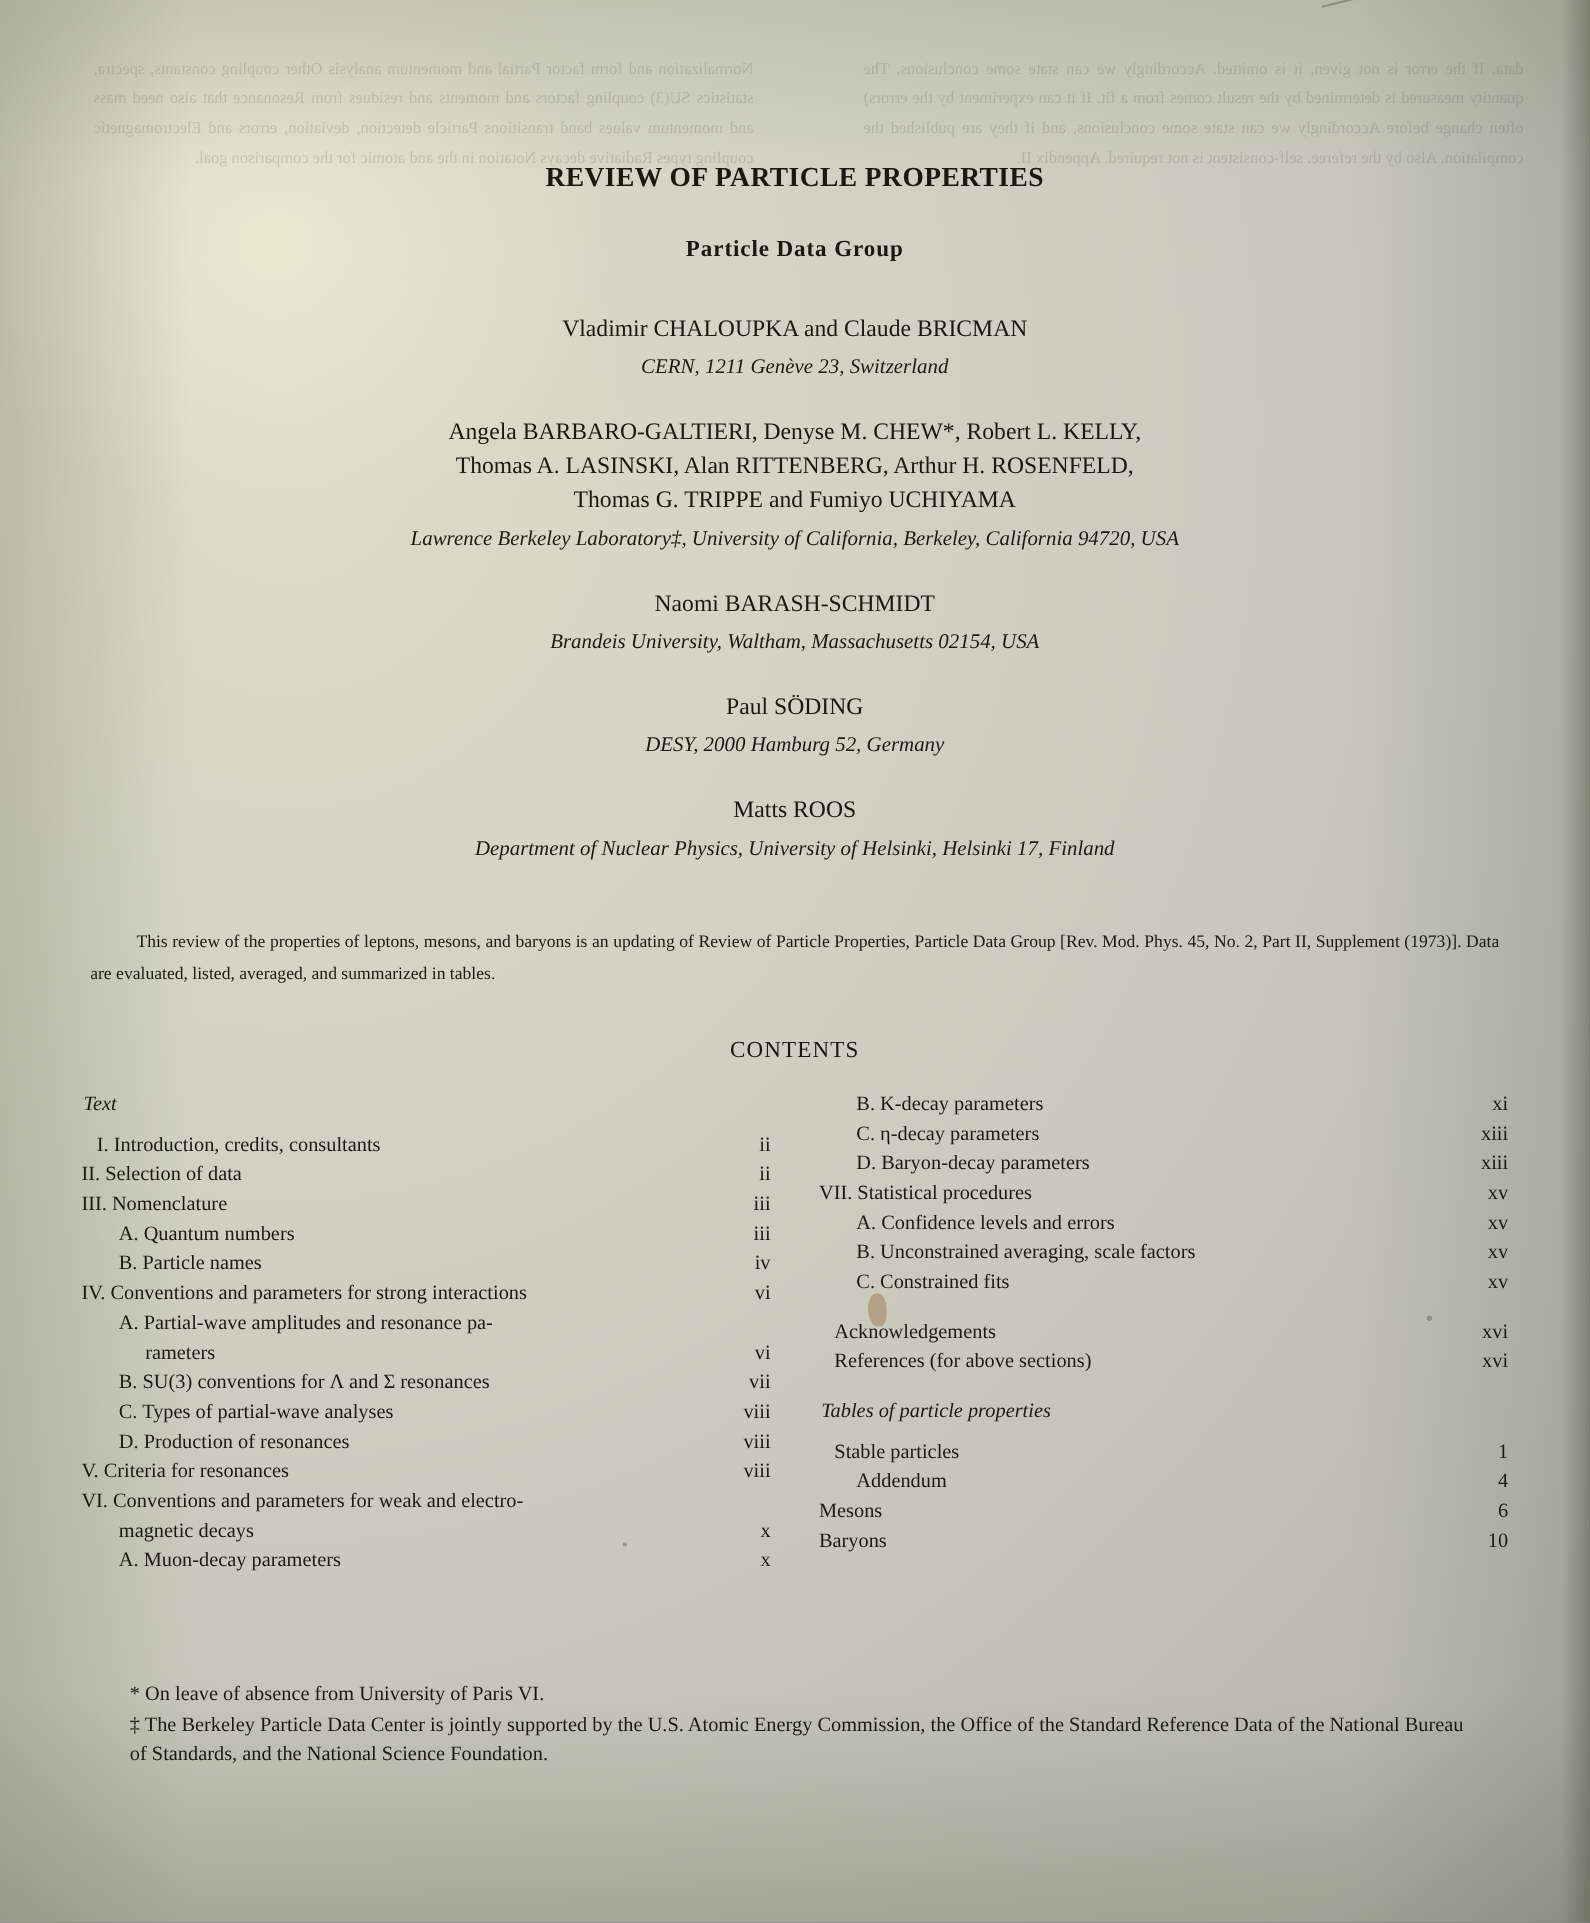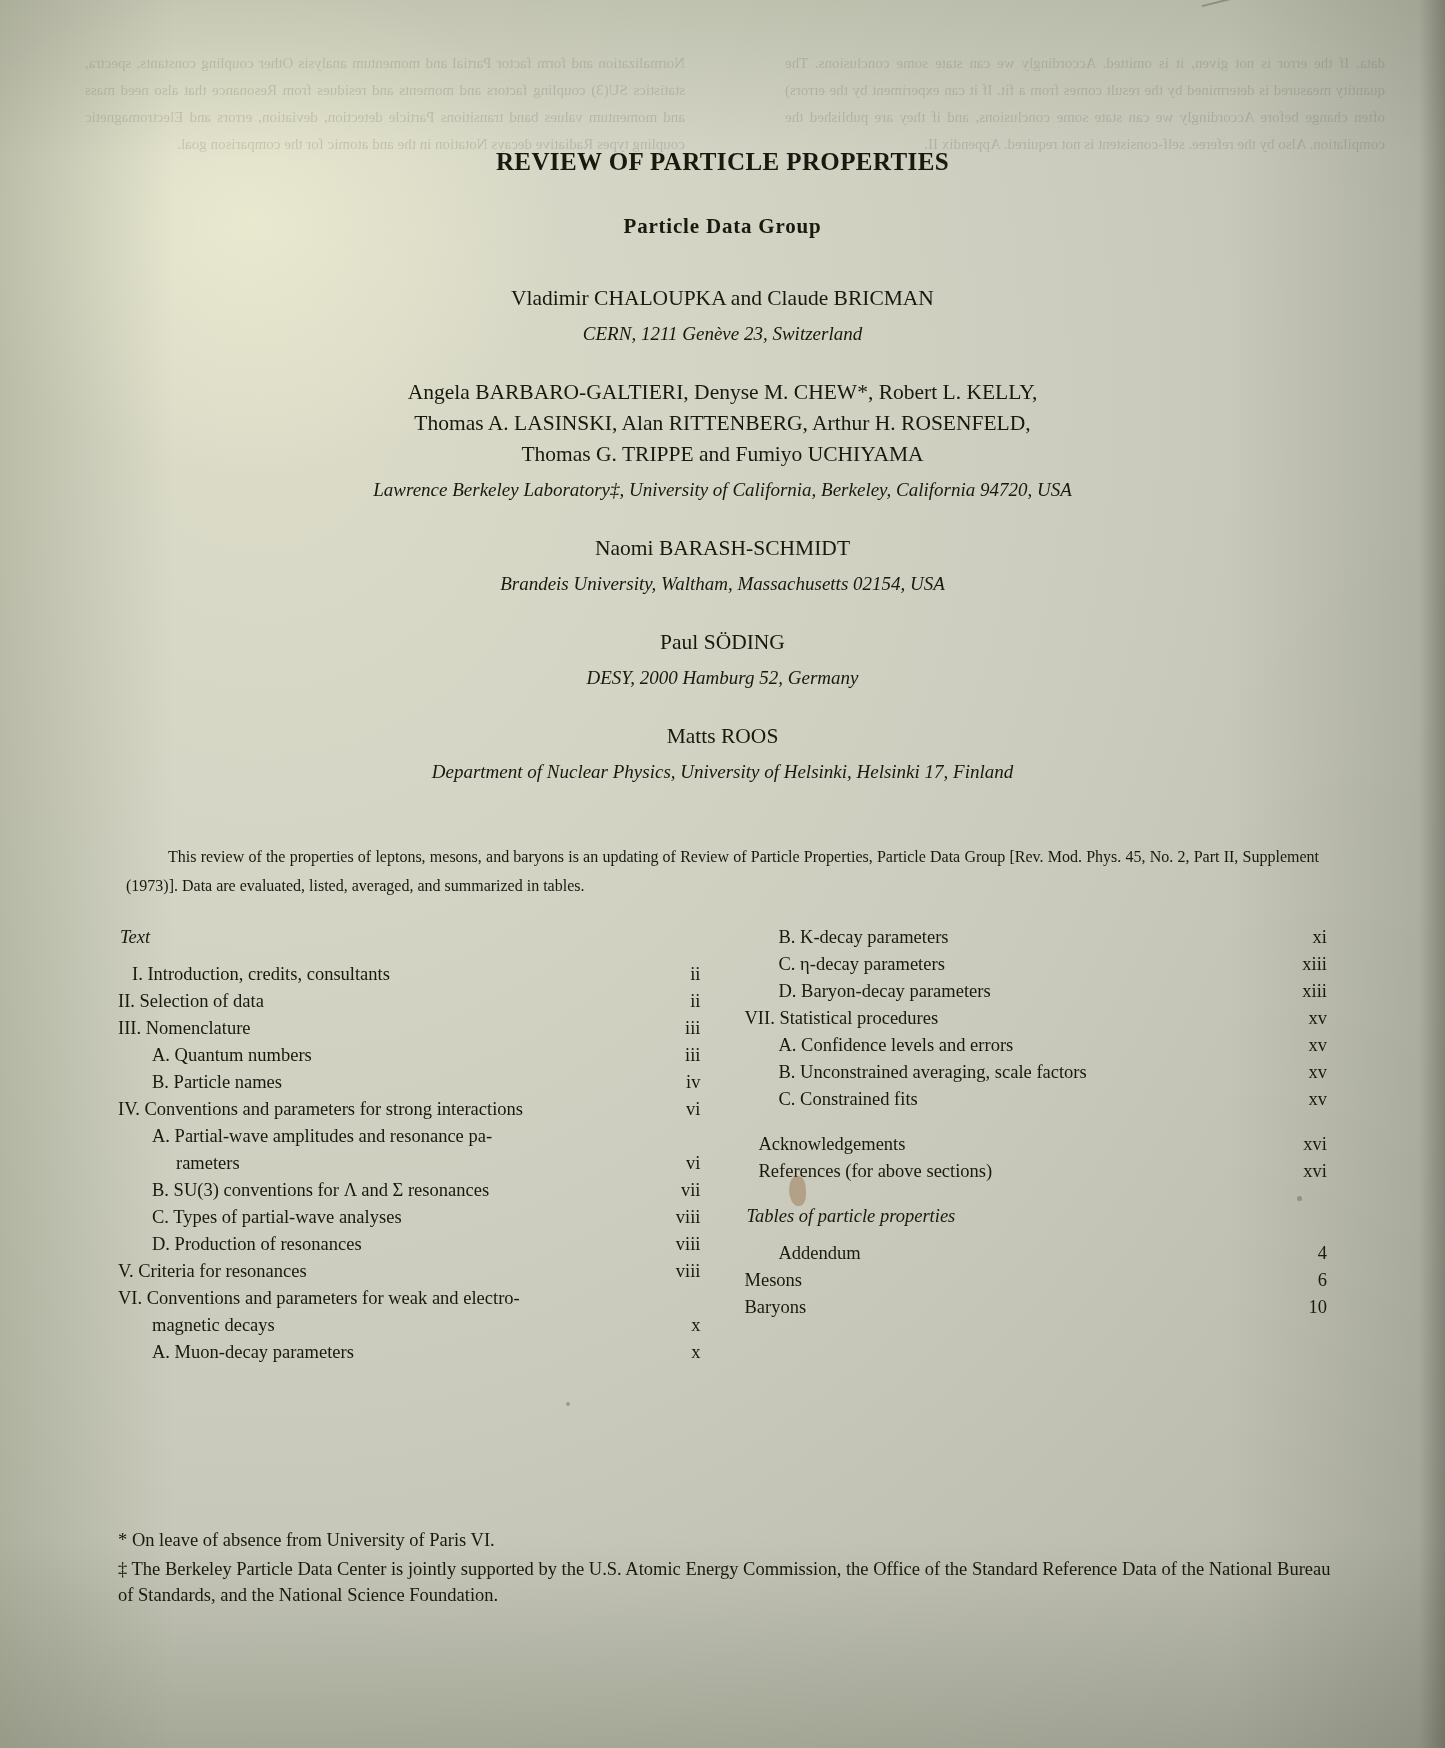--- a/index.html
+++ b/index.html
@@ -68,21 +68,21 @@
     position: absolute;
     white-space: pre-wrap;
   }
   .bleed-left { left: 60px; top: 50px; width: 600px; text-align: justify;}
   .bleed-right { left: 760px; top: 50px; width: 600px; text-align: justify;}
 
   .content {
     position: relative;
     z-index: 3;
     color: #19190f;
-    padding: 0 118px;
+    padding: 0 74px;
   }
   .title {
     text-align: center;
     font-weight: bold;
     font-size: 25px;
     letter-spacing: 0.4px;
     margin-top: 148px;
   }
   .group {
     text-align: center;
@@ -206,20 +206,21 @@
     <div class="affil">Brandeis University, Waltham, Massachusetts 02154, USA</div>
 
     <div class="authors block-gap">Paul SÖDING</div>
     <div class="affil">DESY, 2000 Hamburg 52, Germany</div>
 
     <div class="authors block-gap">Matts ROOS</div>
     <div class="affil">Department of Nuclear Physics, University of Helsinki, Helsinki 17, Finland</div>
 
     <div class="abstract">This review of the properties of leptons, mesons, and baryons is an updating of Review of Particle Properties, Particle Data Group [Rev. Mod. Phys. 45, No. 2, Part II, Supplement (1973)]. Data are evaluated, listed, averaged, and summarized in tables.</div>
 
+    <div class="contents-head">CONTENTS</div>
 
     <div class="toc">
       <div class="toc-col left">
         <div class="toc-label">Text</div>
         <div id="toc-left-rows">
             <div class="toc-row i1"><span class="toc-text">I. Introduction, credits, consultants</span><span class="toc-fill"></span><span class="toc-page">ii</span></div>
             <div class="toc-row i0"><span class="toc-text">II. Selection of data</span><span class="toc-fill"></span><span class="toc-page">ii</span></div>
             <div class="toc-row i0"><span class="toc-text">III. Nomenclature</span><span class="toc-fill"></span><span class="toc-page">iii</span></div>
             <div class="toc-row i2"><span class="toc-text">A. Quantum numbers</span><span class="toc-fill"></span><span class="toc-page">iii</span></div>
             <div class="toc-row i2"><span class="toc-text">B. Particle names</span><span class="toc-fill"></span><span class="toc-page">iv</span></div>
@@ -244,20 +245,21 @@
             <div class="toc-row i2"><span class="toc-text">A. Confidence levels and errors</span><span class="toc-fill"></span><span class="toc-page">xv</span></div>
             <div class="toc-row i2"><span class="toc-text">B. Unconstrained averaging, scale factors</span><span class="toc-fill"></span><span class="toc-page">xv</span></div>
             <div class="toc-row i2"><span class="toc-text">C. Constrained fits</span><span class="toc-fill"></span><span class="toc-page">xv</span></div>
             <div class="spacer"></div>
             <div class="toc-row i1"><span class="toc-text">Acknowledgements</span><span class="toc-fill"></span><span class="toc-page">xvi</span></div>
             <div class="toc-row i1"><span class="toc-text">References (for above sections)</span><span class="toc-fill"></span><span class="toc-page">xvi</span></div>
           </div>
         <div class="spacer"></div>
         <div class="toc-label">Tables of particle properties</div>
         <div id="toc-right-tables-rows">
+            <div class="toc-row i1"><span class="toc-text">Stable particles</span><span class="toc-fill"></span><span class="toc-page">1</span></div>
             <div class="toc-row i2"><span class="toc-text">Addendum</span><span class="toc-fill"></span><span class="toc-page">4</span></div>
             <div class="toc-row i0"><span class="toc-text">Mesons</span><span class="toc-fill"></span><span class="toc-page">6</span></div>
             <div class="toc-row i0"><span class="toc-text">Baryons</span><span class="toc-fill"></span><span class="toc-page">10</span></div>
           </div>
       </div>
     </div>
 
   </div>
 
   <div class="footnotes">

